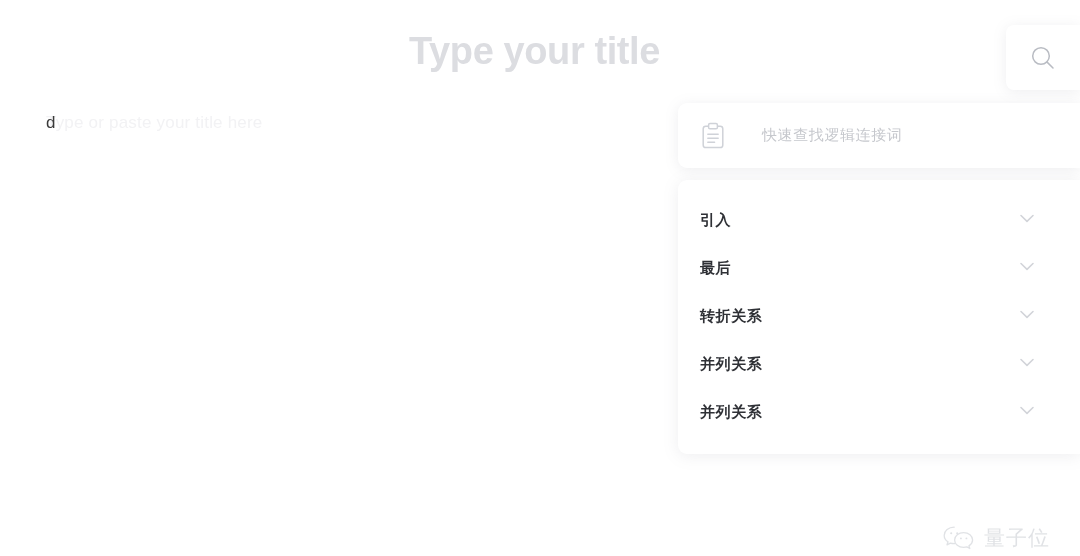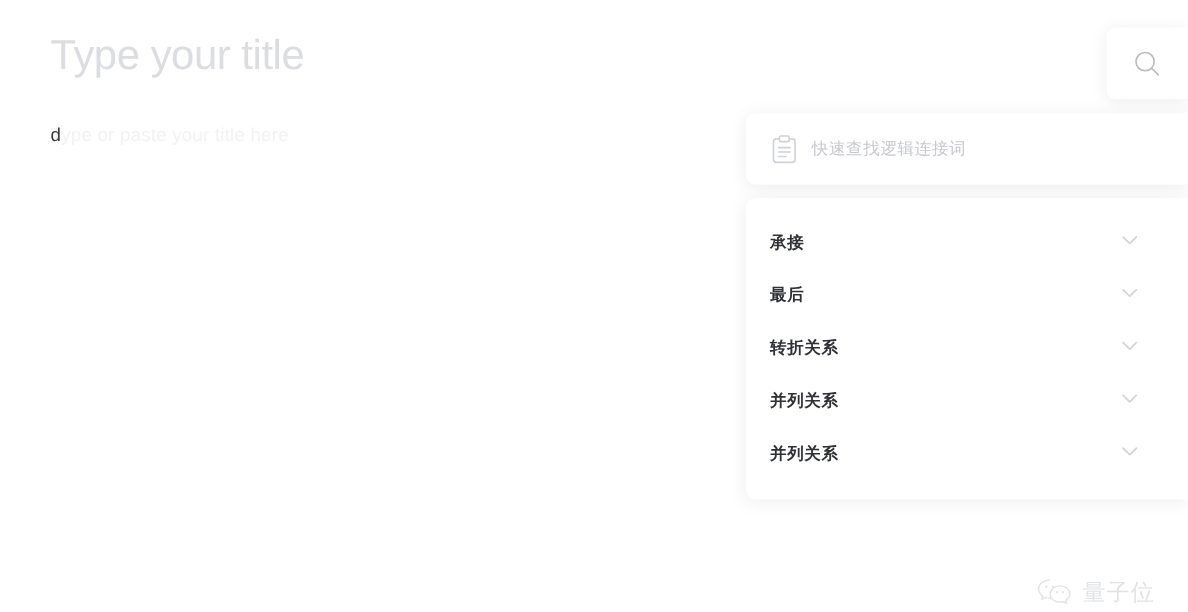--- a/index.html
+++ b/index.html
@@ -20,25 +20,26 @@
   .editor {
     position: absolute;
     left: 0; top: 0;
     width: 700px;
     height: 556px;
     padding: 26px 40px 0 46px;
   }
 
   .title-placeholder {
     font-size: 38px;
-    font-weight: normal;
+    font-weight: bold;
     color: #dcdde1;
     letter-spacing: -0.4px;
     line-height: 50px;
     white-space: nowrap;
+    text-align: right;
   }
 
   .body-line {
     position: relative;
     margin-top: 32px;
     height: 30px;
     white-space: nowrap;
   }
 
   .body-placeholder {
@@ -96,21 +97,21 @@
   }
 
   .clipboard-icon {
     width: 26px;
     height: 28px;
     flex: 0 0 auto;
     display: block;
   }
 
   .search-field-text {
-    margin-left: 12px;
+    margin-left: 36px;
     font-size: 15px;
     color: #c6c8cd;
     letter-spacing: 0.6px;
     white-space: nowrap;
   }
 
   .panel-gap { height: 12px; }
 
   .panel-list {
     background: #ffffff;
@@ -193,29 +194,29 @@
         <line x1="7.8" y1="20.2" x2="14.6" y2="20.2" stroke="#cfd2d8" stroke-width="1.4" stroke-linecap="round"></line>
       </svg>
     </span>
     <span class="search-field-text">快速查找逻辑连接词</span>
   </div>
 
   <div class="panel-gap"></div>
 
   <div class="panel-list">
 
-
-    <div class="list-row">
-      <span class="list-row-label">承接</span>
-      <span class="chevron">
-        <svg width="22" height="22" viewBox="0 0 22 22" fill="none">
-          <polyline points="5,8.5 11,14.3 17,8.5" stroke="#d2d4d9" stroke-width="1.6" stroke-linecap="round" stroke-linejoin="round"></polyline>
-        </svg>
-      </span>
-    </div>
+    <div class="list-row">
+      <span class="list-row-label">引入</span>
+      <span class="chevron">
+        <svg width="22" height="22" viewBox="0 0 22 22" fill="none">
+          <polyline points="5,8.5 11,14.3 17,8.5" stroke="#d2d4d9" stroke-width="1.6" stroke-linecap="round" stroke-linejoin="round"></polyline>
+        </svg>
+      </span>
+    </div>
+
 
     <div class="list-row">
       <span class="list-row-label">最后</span>
       <span class="chevron">
         <svg width="22" height="22" viewBox="0 0 22 22" fill="none">
           <polyline points="5,8.5 11,14.3 17,8.5" stroke="#d2d4d9" stroke-width="1.6" stroke-linecap="round" stroke-linejoin="round"></polyline>
         </svg>
       </span>
     </div>
 

